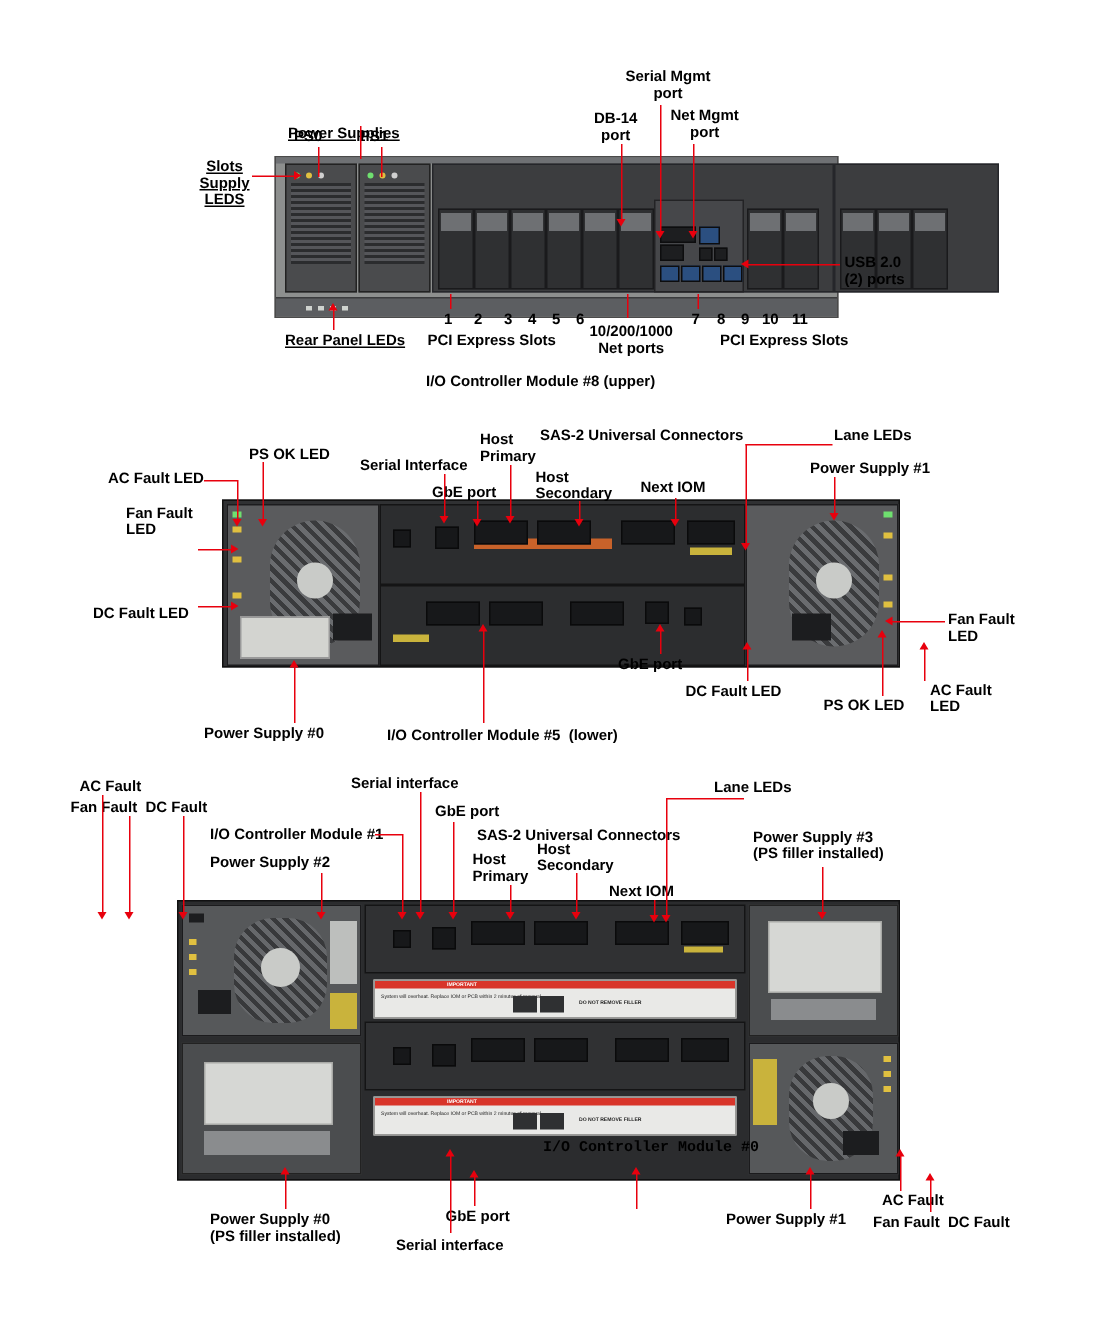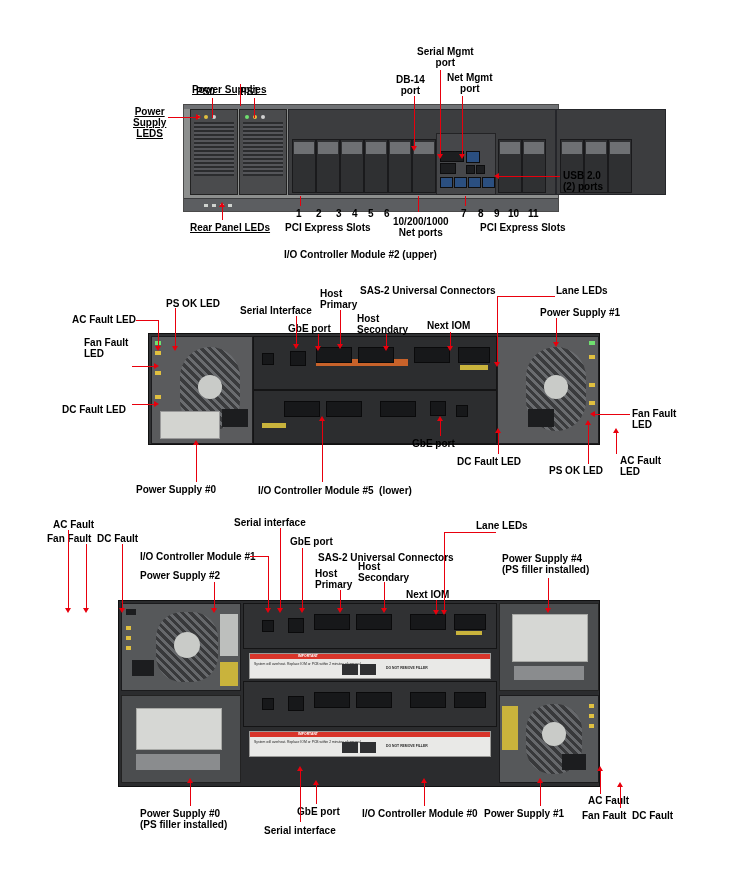--- a/index.html
+++ b/index.html
@@ -138,37 +138,37 @@
 <div class="lbl" style="left:384px;top:208px;">6</div>
 <div class="lbl" style="left:461px;top:208px;">7</div>
 <div class="lbl" style="left:478px;top:208px;">8</div>
 <div class="lbl" style="left:494px;top:208px;">9</div>
 <div class="lbl" style="left:508px;top:208px;">10</div>
 <div class="lbl" style="left:528px;top:208px;">11</div>
 
 <div class="lbl u" style="left:192px;top:84px;">Power Supplies</div>
 <div class="lbl" style="left:196px;top:86px;">PS0</div>
 <div class="lbl" style="left:240px;top:86px;">PS1</div>
-<div class="lbl u" style="left:133px;top:106px;text-align:center;">Power
+<div class="lbl u" style="left:133px;top:106px;text-align:center;">Slots
 Supply
 LEDS</div>
 <div class="lbl" style="left:396px;top:74px;text-align:center;">DB-14
 port</div>
 <div class="lbl" style="left:417px;top:46px;text-align:center;">Serial Mgmt
 port</div>
 <div class="lbl" style="left:447px;top:72px;text-align:center;">Net Mgmt
 port</div>
 <div class="lbl" style="left:563px;top:170px;">USB 2.0
 (2) ports</div>
 <div class="lbl u" style="left:190px;top:222px;">Rear Panel LEDs</div>
 <div class="lbl" style="left:285px;top:222px;">PCI Express Slots</div>
 <div class="lbl" style="left:480px;top:222px;">PCI Express Slots</div>
 <div class="lbl" style="left:393px;top:216px;text-align:center;">10/200/1000
 Net ports</div>
-<div class="lbl" style="left:284px;top:249px;">I/O Controller Module #2 (upper)</div>
+<div class="lbl" style="left:284px;top:249px;">I/O Controller Module #8 (upper)</div>
 
 <div class="ln v" style="left:240px;top:84px;height:22px;"></div>
 <div class="ln v" style="left:212px;top:98px;height:20px;"></div>
 <div class="ln v" style="left:254px;top:98px;height:20px;"></div>
 <div class="ln h" style="left:168px;top:117px;width:30px;"></div>
 <div class="arrow ar-r" style="left:196px;top:114px;"></div>
 <div class="ln v" style="left:414px;top:96px;height:52px;"></div>
 <div class="arrow ar-d" style="left:411px;top:146px;"></div>
 <div class="ln v" style="left:440px;top:70px;height:86px;"></div>
 <div class="arrow ar-d" style="left:437px;top:154px;"></div>
@@ -372,27 +372,27 @@
 <div class="lbl" style="left:140px;top:570px;">Power Supply #2</div>
 <div class="lbl" style="left:234px;top:517px;">Serial interface</div>
 <div class="lbl" style="left:290px;top:536px;">GbE port</div>
 <div class="lbl" style="left:318px;top:552px;">SAS-2 Universal Connectors</div>
 <div class="lbl" style="left:315px;top:568px;">Host
 Primary</div>
 <div class="lbl" style="left:358px;top:561px;">Host
 Secondary</div>
 <div class="lbl" style="left:406px;top:589px;">Next IOM</div>
 <div class="lbl" style="left:476px;top:520px;">Lane LEDs</div>
-<div class="lbl" style="left:502px;top:553px;">Power Supply #4
+<div class="lbl" style="left:502px;top:553px;">Power Supply #3
 (PS filler installed)</div>
 <div class="lbl" style="left:140px;top:808px;">Power Supply #0
 (PS filler installed)</div>
 <div class="lbl" style="left:297px;top:806px;">GbE port</div>
 <div class="lbl" style="left:264px;top:825px;">Serial interface</div>
-<div class="lbl" style="left:362px;top:808px;">I/O Controller Module #0</div>
+<div class="lbl" style="left:362px;top:760px;font-family:Liberation Mono, monospace;">I/O Controller Module #0</div>
 <div class="lbl" style="left:484px;top:808px;">Power Supply #1</div>
 <div class="lbl" style="left:588px;top:795px;">AC Fault</div>
 <div class="lbl" style="left:582px;top:810px;">Fan Fault  DC Fault</div>
 
 <div class="ln v" style="left:68px;top:530px;height:80px;"></div>
 <div class="arrow ar-d" style="left:65px;top:608px;"></div>
 <div class="ln v" style="left:86px;top:544px;height:66px;"></div>
 <div class="arrow ar-d" style="left:83px;top:608px;"></div>
 <div class="ln v" style="left:122px;top:544px;height:66px;"></div>
 <div class="arrow ar-d" style="left:119px;top:608px;"></div>

